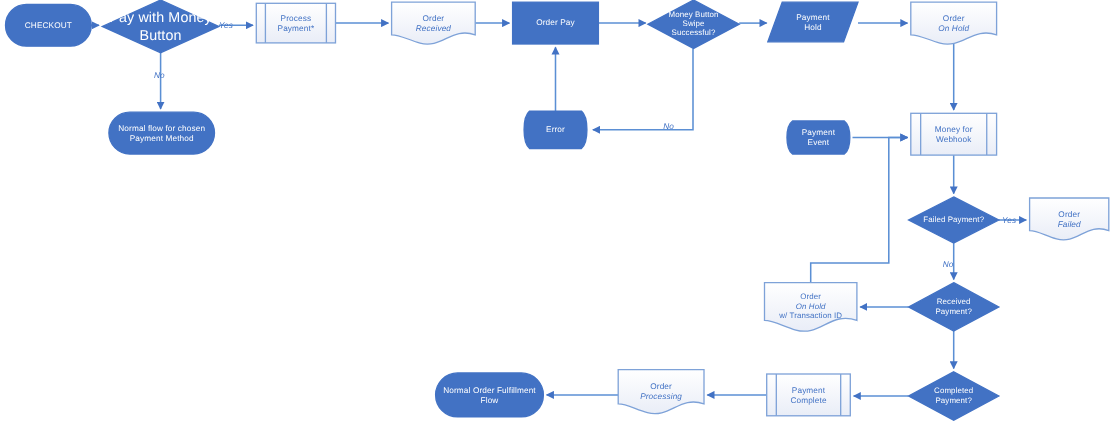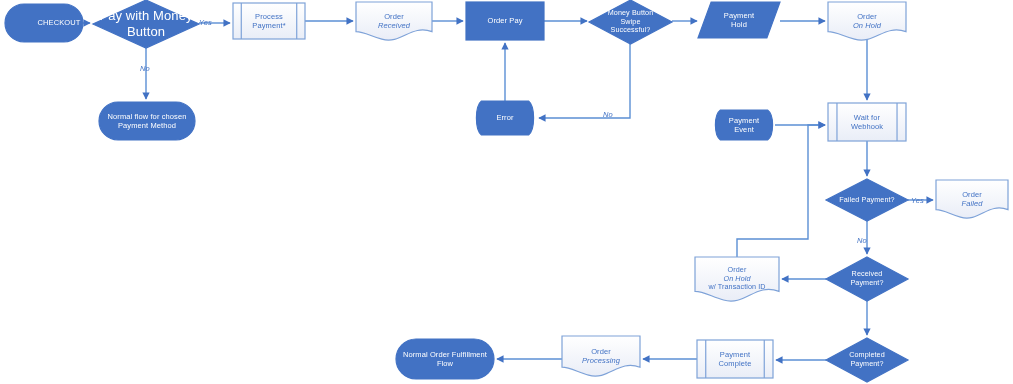--- a/index.html
+++ b/index.html
@@ -184,32 +184,32 @@
           <path d="M 562 336 L 640 336 L 640 367.2
       C 618.16 359.28, 608.8 380.84, 588.52 375.12
       C 577.6 372.04, 569.8 367.2, 562 367.2 Z" fill="url(#lightGrad)" stroke="#7ea2d8" stroke-width="1.2"></path>
         </g>
         <g>
           <rect x="396" y="339" width="98" height="40" rx="20" ry="20" fill="#4272c4" stroke="#4272c4" stroke-width="1.2"></rect>
         </g>
       </g>
   </svg>
   <div id="labels-layer">
-      <div class="node-label lbl-white" style="left: 20px; top: 4px; width: 78px; height: 38px; font-size: 7.5px;"><div><div>CHECKOUT</div></div></div>
+      <div class="node-label lbl-white" style="left: 5px; top: 4px; width: 78px; height: 38px; font-size: 7.5px;"><div><div>CHECKOUT</div></div></div>
       <div class="node-label lbl-white" style="left: 93px; top: 0px; width: 106px; height: 48px; font-size: 13px;"><div><div>Pay with Money</div><div>Button</div></div></div>
       <div class="node-label lbl-blue" style="left: 233px; top: 3px; width: 72px; height: 36px; font-size: 7.5px;"><div><div>Process</div><div>Payment*</div></div></div>
       <div class="node-label lbl-blue" style="left: 356px; top: 2px; width: 76px; height: 38px; font-size: 7.5px;"><div><div>Order</div><div style="font-style: italic;">Received</div></div></div>
       <div class="node-label lbl-white" style="left: 466px; top: 2px; width: 78px; height: 38px; font-size: 7.5px;"><div><div>Order Pay</div></div></div>
       <div class="node-label lbl-white" style="left: 589px; top: 0px; width: 83px; height: 44px; font-size: 7.2px;"><div><div>Money Button</div><div>Swipe</div><div>Successful?</div></div></div>
       <div class="node-label lbl-white" style="left: 698px; top: 2px; width: 82px; height: 36px; font-size: 7.5px;"><div><div>Payment</div><div>Hold</div></div></div>
       <div class="node-label lbl-blue" style="left: 828px; top: 2px; width: 78px; height: 38px; font-size: 7.5px;"><div><div>Order</div><div style="font-style: italic;">On Hold</div></div></div>
       <div class="node-label lbl-white" style="left: 99px; top: 102px; width: 96px; height: 38px; font-size: 7.5px;"><div><div>Normal flow for chosen</div><div>Payment Method</div></div></div>
       <div class="node-label lbl-white" style="left: 474px; top: 101px; width: 62px; height: 34px; font-size: 7.5px;"><div><div>Error</div></div></div>
       <div class="node-label lbl-white" style="left: 713px; top: 110px; width: 62px; height: 30px; font-size: 7.5px;"><div><div>Payment</div><div>Event</div></div></div>
-      <div class="node-label lbl-blue" style="left: 828px; top: 103px; width: 78px; height: 38px; font-size: 7.5px;"><div><div>Wait for</div><div>Webhook</div></div></div>
+      <div class="node-label lbl-blue" style="left: 828px; top: 103px; width: 78px; height: 38px; font-size: 7.5px;"><div><div>Money for</div><div>Webhook</div></div></div>
       <div class="node-label lbl-white" style="left: 826px; top: 179px; width: 82px; height: 42px; font-size: 7.2px;"><div><div>Failed Payment?</div></div></div>
       <div class="node-label lbl-blue" style="left: 936px; top: 180px; width: 72px; height: 38px; font-size: 7.5px;"><div><div>Order</div><div style="font-style: italic;">Failed</div></div></div>
       <div class="node-label lbl-white" style="left: 826px; top: 257px; width: 82px; height: 44px; font-size: 7.2px; justify-content: center;"><div><div>Received</div><div>Payment?</div></div></div>
       <div class="node-label lbl-blue" style="left: 695px; top: 257px; width: 84px; height: 44px; font-size: 7.2px;"><div><div>Order</div><div style="font-style: italic;">On Hold</div><div>w/ Transaction ID</div></div></div>
       <div class="node-label lbl-white" style="left: 826px; top: 338px; width: 82px; height: 44px; font-size: 7.2px;"><div><div>Completed</div><div>Payment?</div></div></div>
       <div class="node-label lbl-blue" style="left: 697px; top: 340px; width: 76px; height: 38px; font-size: 7.5px;"><div><div>Payment</div><div>Complete</div></div></div>
       <div class="node-label lbl-blue" style="left: 562px; top: 336px; width: 78px; height: 40px; font-size: 7.5px;"><div><div>Order</div><div style="font-style: italic;">Processing</div></div></div>
       <div class="node-label lbl-white" style="left: 396px; top: 339px; width: 98px; height: 40px; font-size: 7.5px;"><div><div>Normal Order Fulfillment</div><div>Flow</div></div></div>
     </div>
   <div id="edge-labels-layer">

